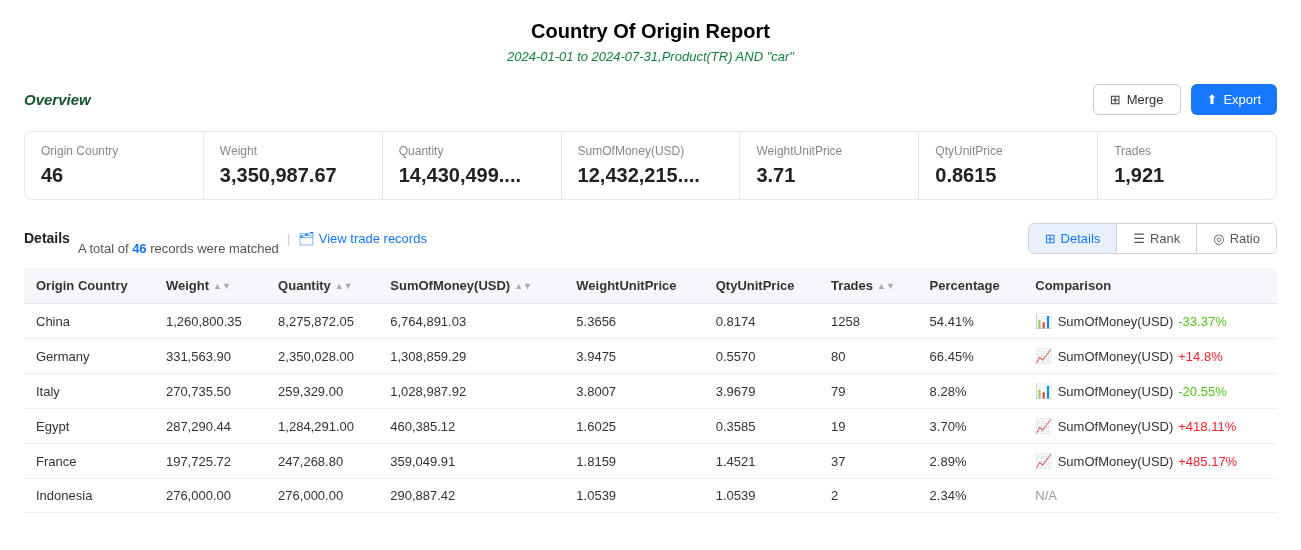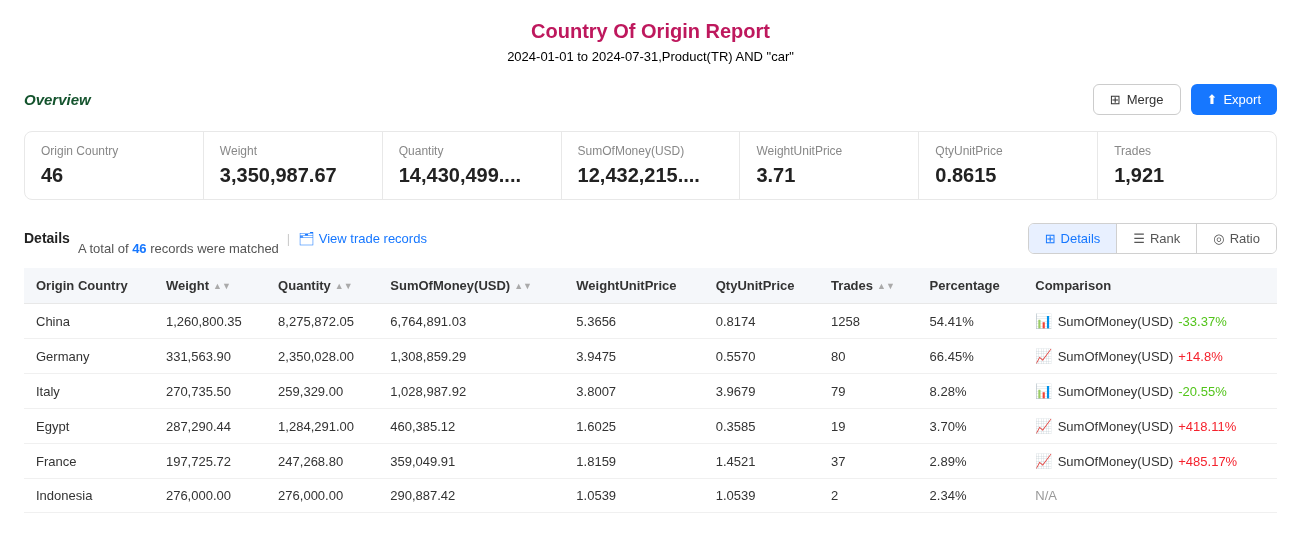--- a/index.html
+++ b/index.html
@@ -12,26 +12,27 @@
       width: 1301px;
       min-height: 550px;
     }
     .page-header {
       text-align: center;
       margin-bottom: 20px;
     }
     .page-title {
       font-size: 20px;
       font-weight: 600;
-      color: #be185d;
+      color: #000000;
       margin-bottom: 6px;
     }
     .page-subtitle {
       font-size: 13px;
-      color: #000000;
+      color: #15803d;
+      font-style: italic;
     }
     .toolbar {
       display: flex;
       align-items: center;
       justify-content: space-between;
       margin-bottom: 16px;
     }
     .overview-label {
       font-size: 15px;
       font-weight: 600;

